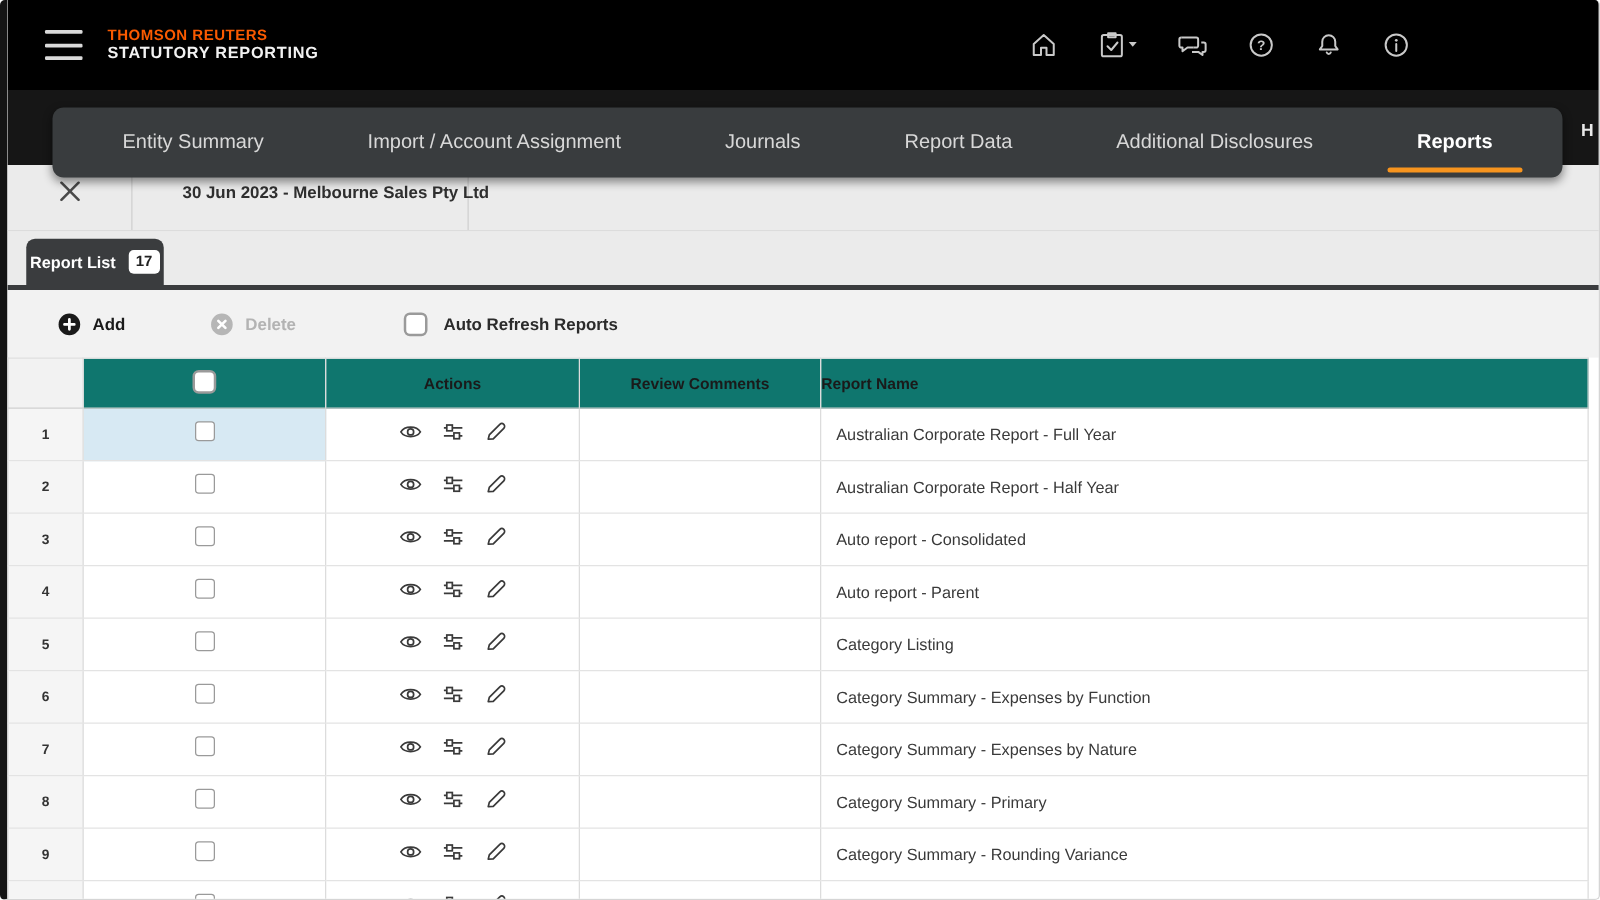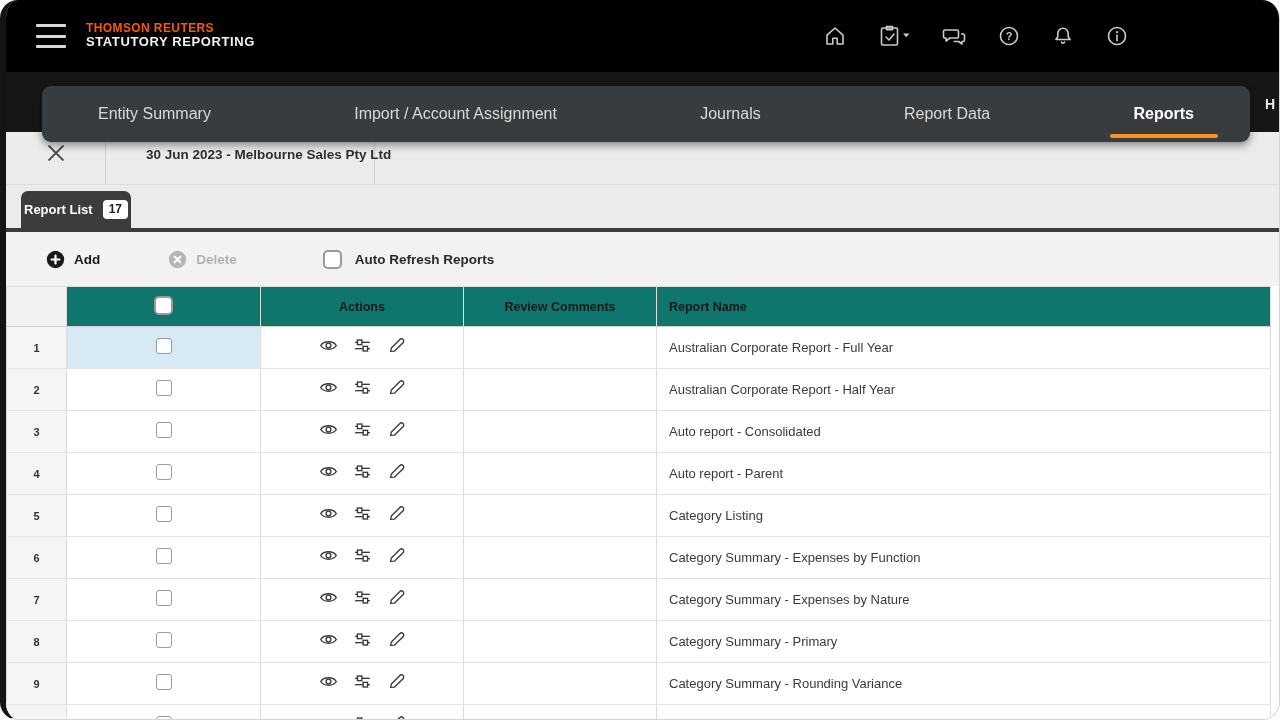--- a/index.html
+++ b/index.html
@@ -1,18 +1,18 @@
 <!DOCTYPE html>
 <html><head>
 <meta charset="utf-8">
 <style>
   html,body{margin:0;padding:0;background:#ffffff;font-family:"Liberation Sans",sans-serif;}
   .frame{
     position:relative;width:1280px;height:720px;box-sizing:border-box;
-    border-radius:18px;overflow:hidden;background:#ebebeb;
+    border-radius:4px;overflow:hidden;background:#ebebeb;
     border-left:6px solid #141414;border-right:1px solid #d5d5d5;border-bottom:1px solid #d5d5d5;
   }
   
   .topbar{height:72px;background:#000;display:flex;align-items:center;}
   .menu-btn{width:30px;height:24px;margin-left:30px;display:flex;flex-direction:column;justify-content:space-between;background:none;border:none;cursor:pointer;padding:0;}
   .menu-btn span{display:block;height:3px;background:#d9d9d9;border-radius:1px;}
   .logo{margin-left:20px;line-height:1.15;}
   .logo .co{color:#fa5a00;font-size:12px;font-weight:bold;letter-spacing:.4px;}
   .logo .prod{color:#f2f2f2;font-size:13px;font-weight:600;letter-spacing:.6px;}
   .tb-icons{margin-left:auto;margin-right:150px;display:flex;align-items:center;gap:30px;}
@@ -52,21 +52,21 @@
   
   .cbx{appearance:none;-webkit-appearance:none;width:16px;height:16px;border:1.5px solid #9a9a9a;border-radius:3px;background:#fff;margin:0;cursor:pointer;}
   .cbx.big{width:19px;height:19px;border-width:2px;border-radius:5px;}
   
   .table-wrap{background:#ffffff;padding-right:8px;}
   table{width:100%;border-collapse:collapse;table-layout:fixed;}
   col.c-num{width:60px;}col.c-chk{width:194px;}col.c-act{width:203px;}col.c-rev{width:193px;}
   th,td{border:1px solid #dcdcdc;padding:0;box-sizing:border-box;}
   thead th{height:40px;background:#0f766e;font-size:12.5px;font-weight:bold;color:#1a1a1a;border-bottom:1px solid #cfcfcf;}
   thead th.num{background:#f2f2f2;}
-  thead th.name{text-align:left;padding-left:12px;}
+  thead th.name{text-align:left;padding-left:0;}
   tbody td{height:42px;border-color:#e3e3e3;border-left-color:#dcdcdc;border-right-color:#dcdcdc;}
   td.num{background:#f5f5f5;text-align:center;font-size:11px;font-weight:bold;color:#333;}
   td.chk{text-align:center;}
   td.chk.sel{background:#d7e9f3;}
   td.act{text-align:center;}
   .act-icons{display:inline-flex;align-items:center;gap:15px;}
   .act-icons span{display:inline-flex;cursor:pointer;}
   td.name{font-size:13px;color:#3a3a3a;padding-left:12px;text-align:left;}
   td.rev{cursor:pointer;}
 </style>
@@ -130,20 +130,21 @@
 
   <div class="subbar">
     <span class="clipped-text">H</span>
   </div>
 
   <nav class="nav-overlay">
     <div class="nav-tab">Entity Summary</div>
     <div class="nav-tab">Import / Account Assignment</div>
     <div class="nav-tab">Journals</div>
     <div class="nav-tab">Report Data</div>
+    <div class="nav-tab">Additional Disclosures</div>
     <div class="nav-tab active">Reports</div>
   </nav>
 
   <div class="entity-bar">
     <button class="entity-close">
       <svg width="16" height="16" viewBox="0 0 14 14">
           <path d="M1 1 L13 13 M13 1 L1 13" stroke="#4a4a4a" stroke-width="1.8" fill="none" stroke-linecap="round"></path>
         </svg>
     </button>
     <div class="entity-label-wrap">

